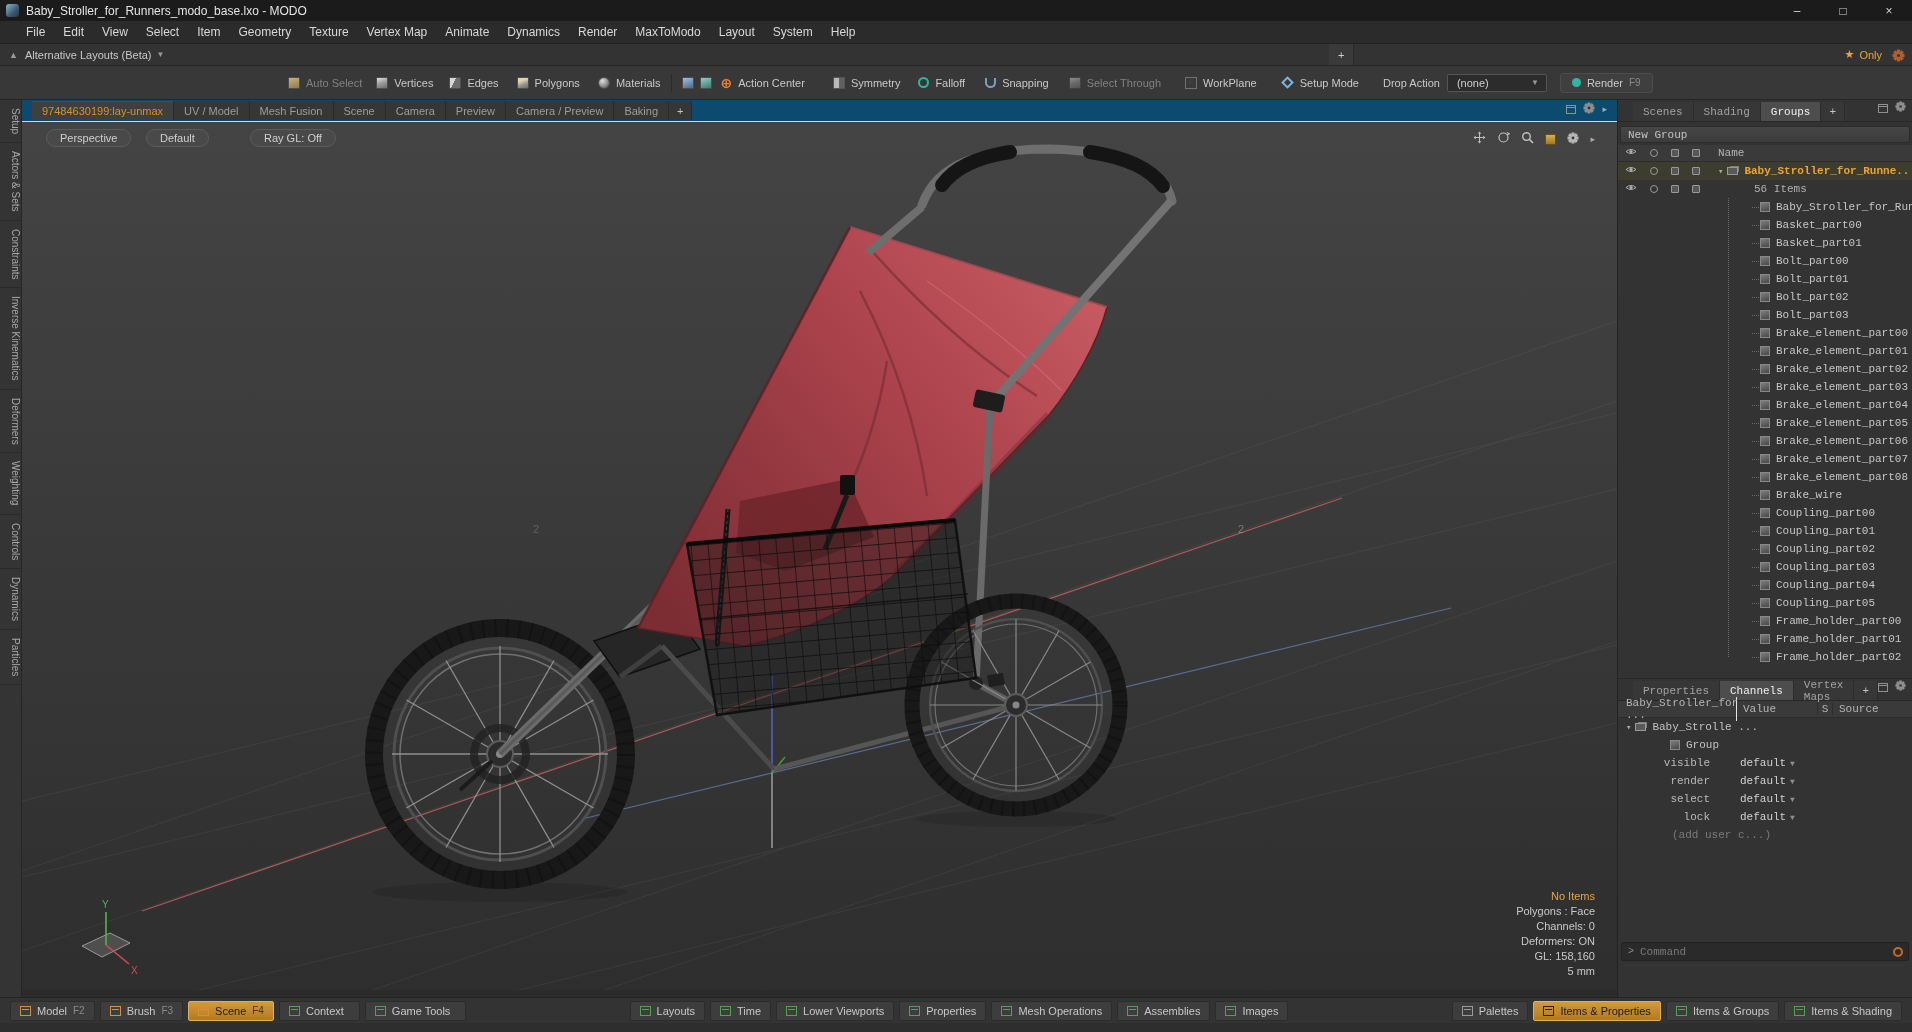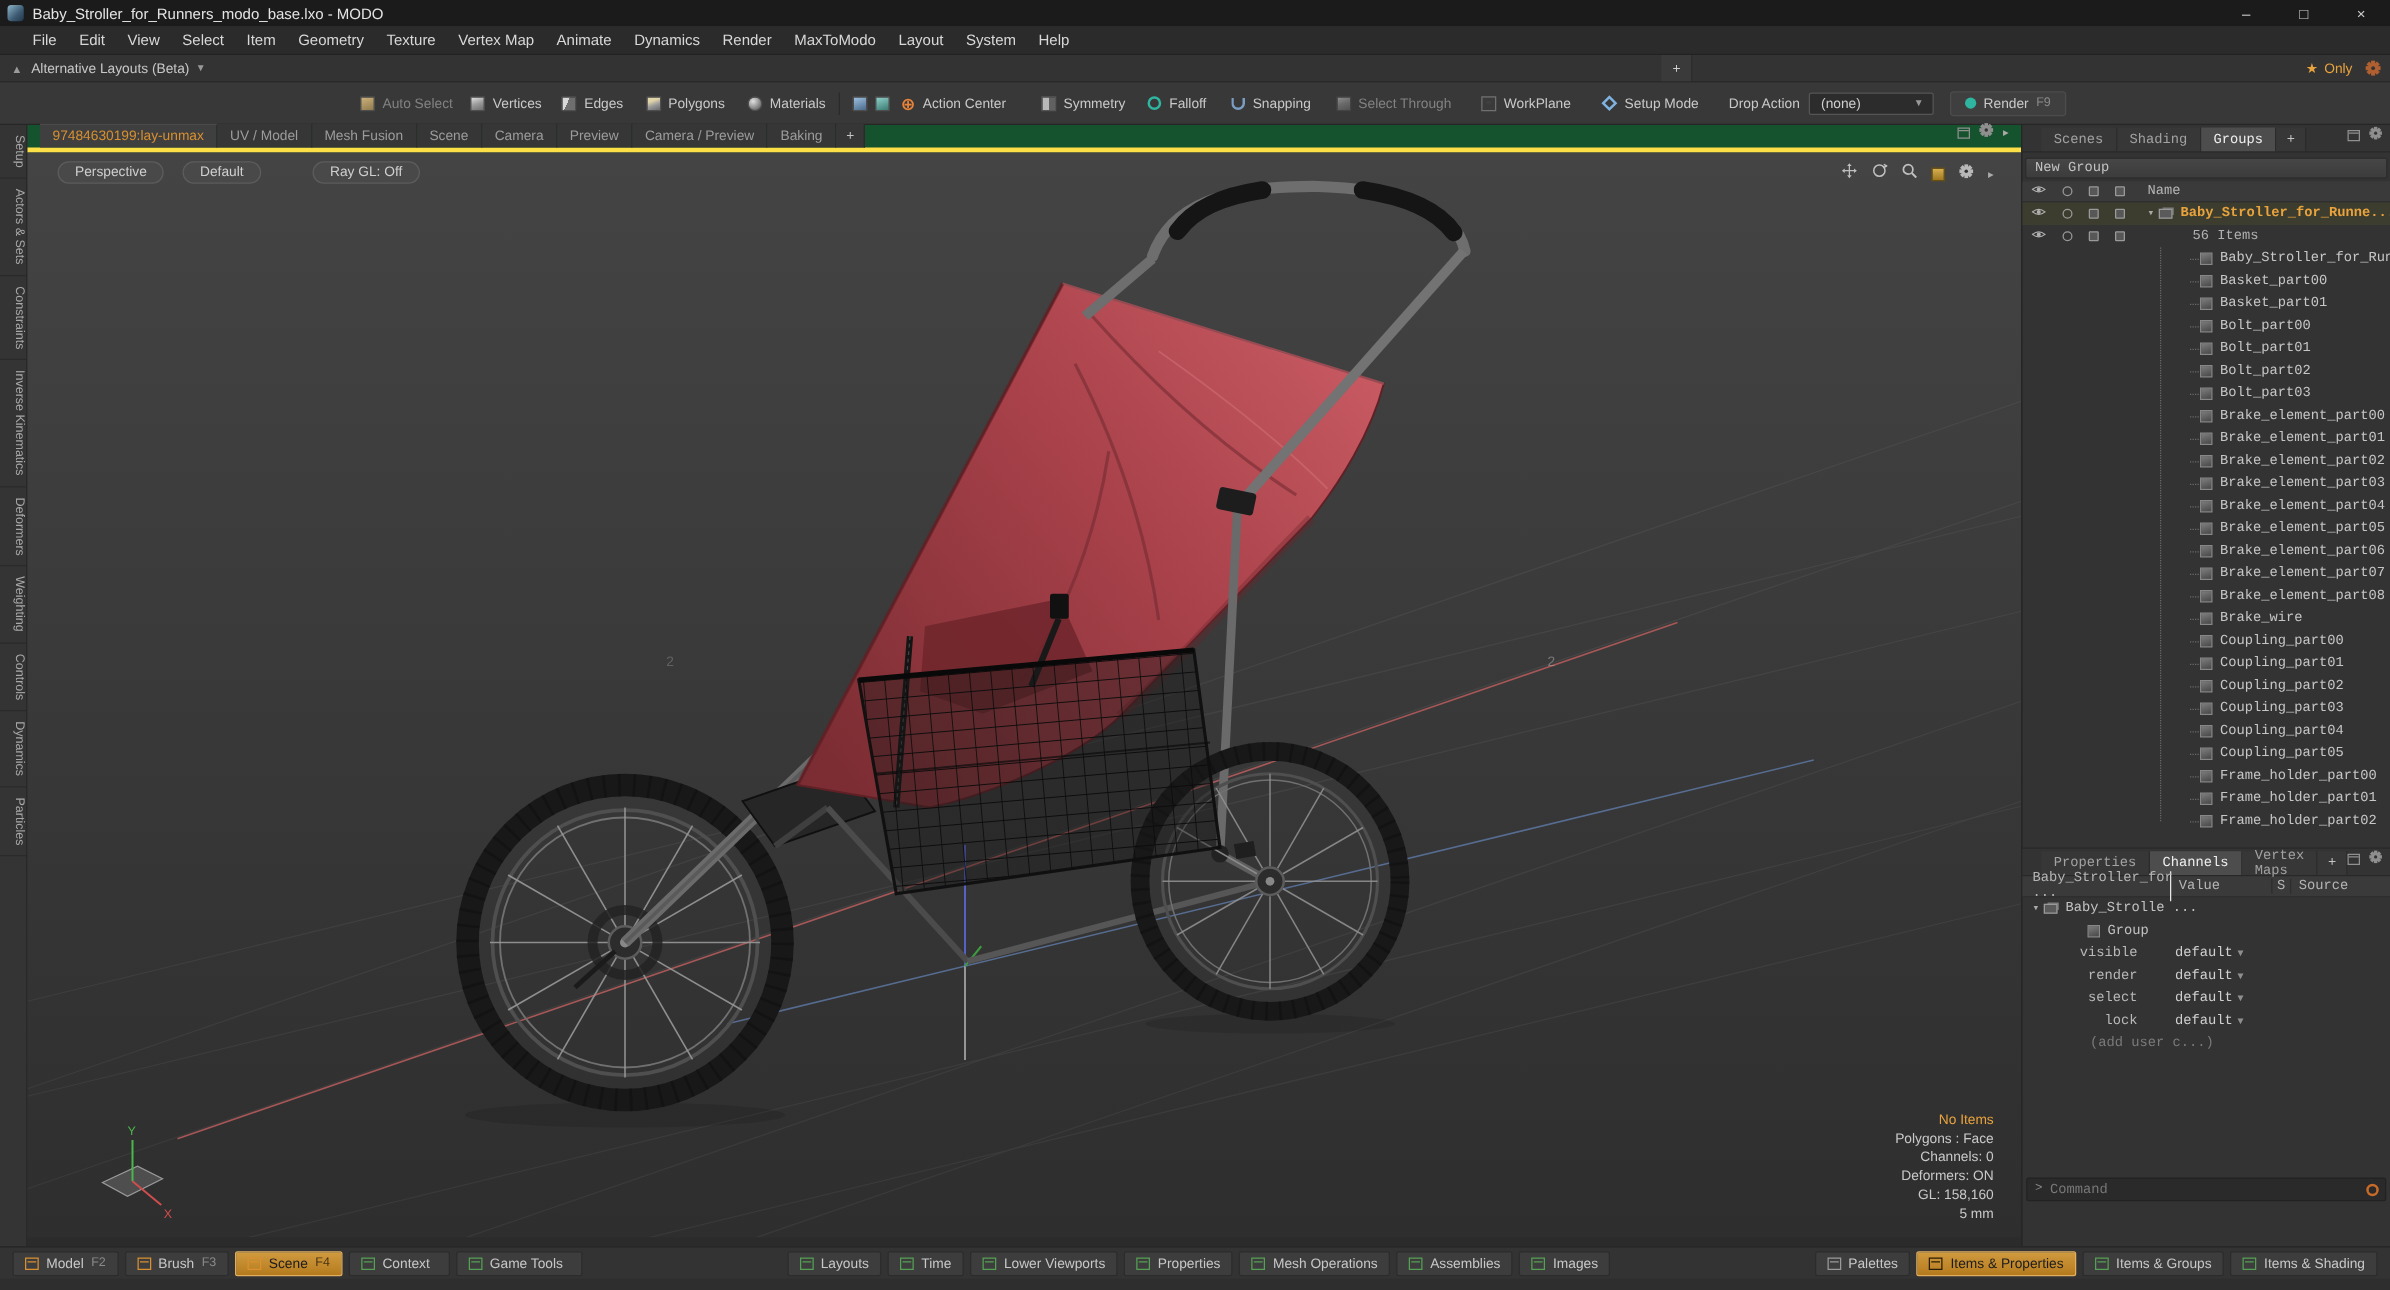--- a/index.html
+++ b/index.html
@@ -52,21 +52,21 @@
   .ico-dot-teal { width:9px; height:9px; border-radius:50%; background:#2fb5a0; }
   .kbd { color:#8a8a8a; font-size:10px; }
   .dropdown { display:flex; align-items:center; justify-content:space-between; background:#2c2c2c; border:1px solid #555; border-radius:2px; padding:2px 7px 2px 9px; color:#cfcfcf; min-width:100px; gap:14px; }
   .render-btn { display:flex; align-items:center; gap:6px; padding:3px 11px; background:#3f3f3f; border:1px solid #4c4c4c; border-radius:3px; }
 
   
   .leftstrip { position:absolute; left:0; top:100px; width:22px; bottom:35px; background:#343434; border-right:1px solid #262626; display:flex; flex-direction:column; align-items:center; }
   .vlabel { writing-mode:vertical-rl; font-size:10px; color:#a8a8a8; padding:8px 0; border-bottom:1px solid #2a2a2a; width:100%; text-align:center; }
 
   
-  .vp-tabrow { position:absolute; top:100px; left:22px; width:1595px; height:22px; background:#14532d; border-bottom:4px solid #fde047; display:flex; align-items:flex-end; padding-left:10px; }
+  .vp-tabrow { position:absolute; top:100px; left:22px; width:1595px; height:22px; background:#0c4a6e; border-bottom:1px solid #fde047; display:flex; align-items:center; padding-left:10px; }
   .vtab { height:19px; display:flex; align-items:center; padding:0 10px; font-size:11px; color:#9c9c9c; background:#363636; border-right:1px solid #2b2b2b; }
   .vtab.active { color:#d89030; background:#3f3f3f; border-top:1px solid #4a4a4a; }
   .vtab.plus { padding:0 8px; color:#c5c5c5; }
   .strip-icons { margin-left:auto; display:flex; align-items:center; gap:7px; padding:0 10px 3px 0; }
   .mini-win { width:10px; height:9px; border:1px solid #909090; position:relative; display:inline-block; }
   .mini-win::after { content:""; position:absolute; left:0; right:0; top:1px; height:1px; background:#909090; }
   .tiny-caret { color:#aaa; font-size:9px; }
 
   
   .vp-canvas { position:absolute; top:122px; left:22px; width:1595px; height:868px; background:linear-gradient(#444,#2e2e2e); overflow:hidden; }

